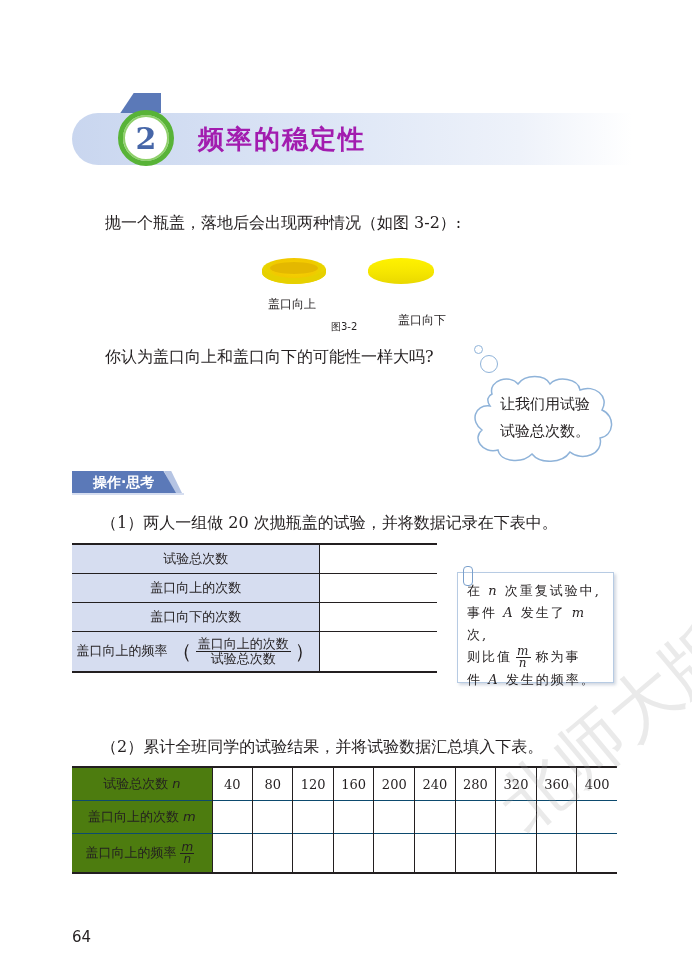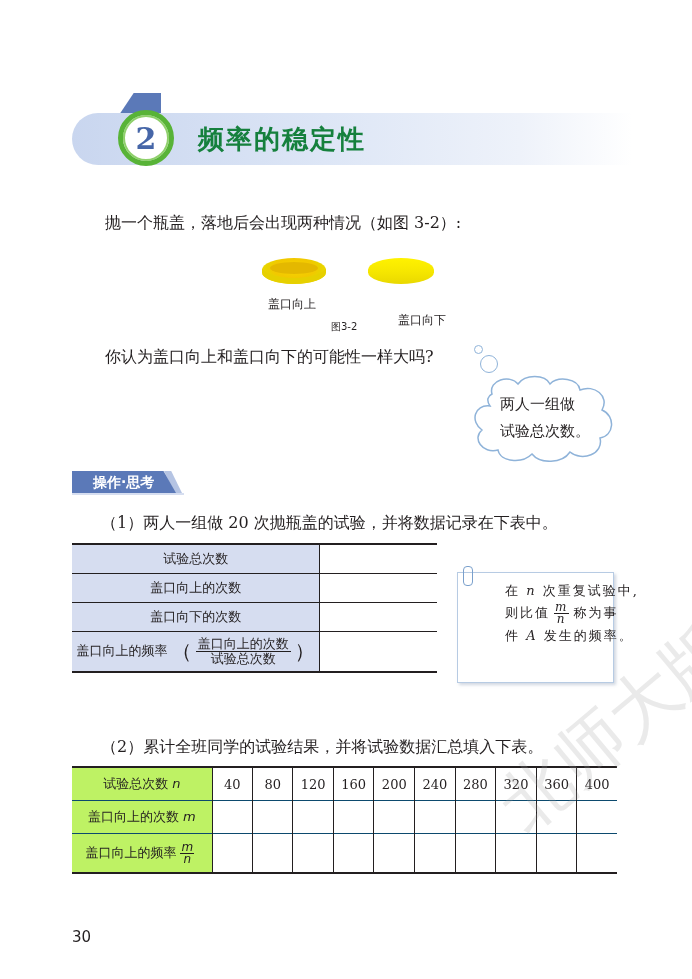--- a/index.html
+++ b/index.html
@@ -9,21 +9,21 @@
 
   
   .hdr-tab { left:119px; top:93px; width:42px; height:22px; background:#5b79b8;
              clip-path:polygon(35% 0,100% 0,100% 100%,0 100%); }
   .hdr-bar { left:72px; top:113px; width:560px; height:52px; border-radius:26px 0 0 26px;
              background:linear-gradient(90deg,#c9d6ef 0%,#dde6f6 45%,#eef2fa 80%,#ffffff 100%); }
   .hdr-circle { left:118px; top:110px; width:56px; height:56px; border-radius:50%;
                 background:#fff; border:5px solid #58b337; box-shadow:inset 0 0 0 2px #8fd06b;
                 box-sizing:border-box; display:flex; align-items:center; justify-content:center; }
   .hdr-num { font-family:"DejaVu Serif",serif; font-weight:bold; font-size:30px; color:#4666a8; }
-  .hdr-title { left:198px; top:122px; font-size:26px; font-weight:bold; color:#15803d;
+  .hdr-title { left:198px; top:122px; font-size:26px; font-weight:bold; color:#a21caf;
                letter-spacing:2px; font-family:"DejaVu Sans",sans-serif; }
 
   .para { font-size:16px; line-height:22px; }
   .cap-up { left:262px; top:258px; width:64px; height:26px;
             background:radial-gradient(ellipse at 50% 40%, #f7d500 0%, #f2c800 45%, #e8d200 60%, #f7e600 100%);
             border-radius:50% / 45%; box-shadow:inset 0 -6px 0 #e6d000; }
   .cap-up-inner { left:270px; top:262px; width:48px; height:12px; border-radius:50%; background:#e4b800; }
   .cap-down { left:368px; top:258px; width:66px; height:26px; border-radius:50% / 45%;
               background:linear-gradient(180deg,#fff200 0%,#f5e600 55%,#e9d800 100%); }
   .cap-label { font-size:12px; font-family:"DejaVu Sans",sans-serif; }
@@ -55,35 +55,35 @@
   .t1 tr.tall td { height:39px; }
   .frac { display:inline-flex; flex-direction:column; align-items:center; vertical-align:middle;
           line-height:14px; margin:0 4px; }
   .frac .num { border-bottom:1px solid #231f20; padding:0 2px; }
   .paren { font-size:20px; vertical-align:middle; }
 
   
   .note { left:457px; top:572px; width:155px; height:109px; background:#fff;
           border:1px solid #b7cbe3; box-shadow:2px 2px 3px rgba(120,140,170,0.35); }
   .note-text { left:467px; top:580px; width:140px; font-size:13px; line-height:22px;
-               letter-spacing:2px; font-family:"DejaVu Serif",serif;margin-left:38px; }
+               letter-spacing:2px; font-family:"DejaVu Serif",serif; }
   .clip { left:463px; top:566px; width:8px; height:18px; border:1.5px solid #7aa0cc;
           border-radius:4px; }
   .it { font-style:italic; }
   .mfrac { display:inline-flex; flex-direction:column; align-items:center; vertical-align:middle;
            font-style:italic; line-height:11px; font-size:12px; margin:0 4px; }
   .mfrac .num { border-bottom:1px solid #231f20; padding:0 1px; }
 
   
   .t2 { left:72px; top:766px; width:545px; }
   .t2 td { border-top:1px solid #0c4a6e; border-left:1px solid #231f20; height:32px; padding:0;
            text-align:center; }
   .t2 tr:first-child td { border-top:2px solid #231f20; }
   .t2 tr:last-child td { border-bottom:2px solid #231f20; height:38px; }
-  .t2 td.lbl { background:#bef264; width:143px; border-left:none; }
+  .t2 td.lbl { background:#4d7c0f; width:143px; border-left:none; }
   .t2 td.num { width:40px; font-family:"DejaVu Serif",serif; font-size:13px; }
 
   .pagenum { left:72px; top:928px; font-size:15px; font-family:"DejaVu Sans",sans-serif; }
   .watermark { left:480px; top:780px; font-size:70px; color:rgba(160,160,160,0.22);
                transform:rotate(-40deg); transform-origin:left top; white-space:nowrap;
                font-family:"DejaVu Serif",serif; }
 </style>
 </head>
 <body>
 
@@ -104,21 +104,21 @@
 <div class="abs fig-label" style="left:331px;top:320px;">图3-2</div>
 
 <div class="abs para" style="left:105px;top:346px;">你认为盖口向上和盖口向下的可能性一样大吗?</div>
 
 <div class="abs dot" style="left:474px;top:345px;width:7px;height:7px;"></div>
 <div class="abs dot" style="left:480px;top:355px;width:16px;height:16px;"></div>
 <svg class="abs bubble" viewBox="0 0 148 88">
   <path d="M22 20 C18 6,40 0,48 10 C55 0,75 0,80 10 C88 2,108 4,110 16 C124 10,140 22,132 36 C146 42,144 62,130 64 C134 80,112 88,100 78 C92 90,70 90,62 80 C52 90,30 88,28 76 C12 80,2 64,12 56 C0 48,4 30,20 32 C16 26,18 22,22 20 Z" fill="#ffffff" stroke="#8fb3d9" stroke-width="1.5"></path>
 </svg>
 <div class="abs bubble-text">
-  <div>两人一组做</div>
+  <div>让我们用试验</div>
   <div>试验总次数。</div>
 </div>
 
 <div class="abs section-tag-shadow"></div>
 <div class="abs section-tag">操作·思考</div>
 <div class="abs section-line"></div>
 
 <div class="abs para" style="left:101px;top:512px;">（1）两人一组做 20 次抛瓶盖的试验，并将数据记录在下表中。</div>
 
 <table class="abs t1">
@@ -145,20 +145,21 @@
     </td>
     <td class="val"></td>
   </tr>
 </tbody>
   </table>
 
 <div class="abs note"></div>
 <div class="abs clip"></div>
 <div class="abs note-text">
   <div><span>在</span> <span class="it">n</span> <span>次重复试验中,</span></div>
+  <div><span>事件</span> <span class="it">A</span> <span>发生了</span> <span class="it">m</span> <span>次,</span></div>
   <div><span>则比值</span><span class="mfrac">
         <span class="num">m</span>
         <span>n</span>
       </span><span>称为事</span></div>
   <div><span>件</span> <span class="it">A</span> <span>发生的频率。</span></div>
 </div>
 
 <div class="abs para" style="left:101px;top:736px;">（2）累计全班同学的试验结果，并将试验数据汇总填入下表。</div>
 
 <table class="abs t2">
@@ -202,13 +203,13 @@
         <td></td>
     <td></td>
         <td></td>
     <td></td>
         <td></td>
   </tr>
 </tbody>
   </table>
 
 <div class="abs watermark">北师大版</div>
-<div class="abs pagenum">30</div>
+<div class="abs pagenum">64</div>
 
 </body></html>

